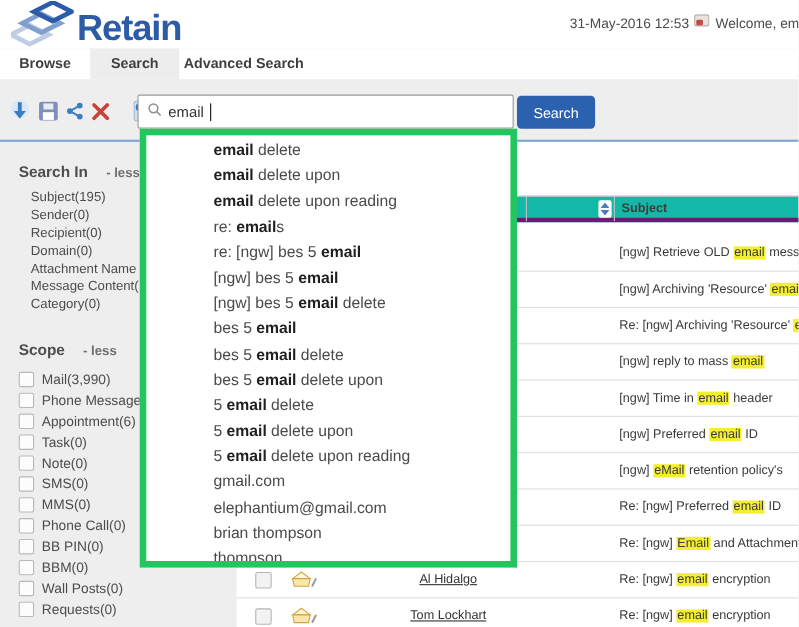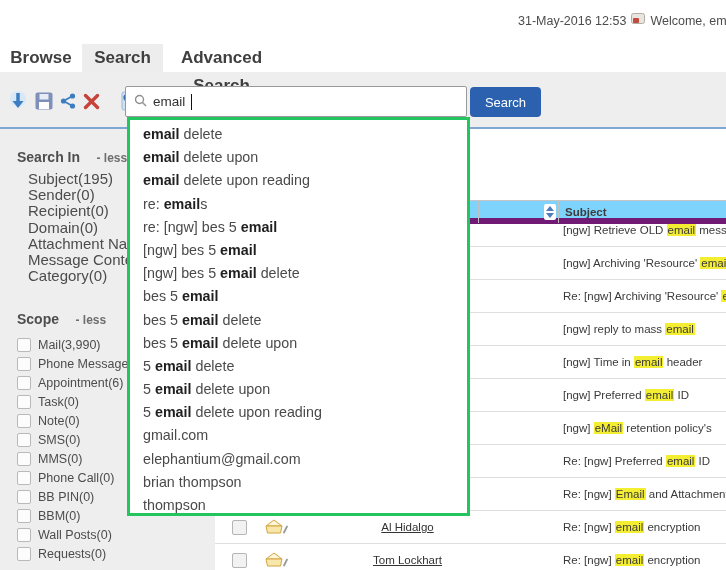--- a/index.html
+++ b/index.html
@@ -7,29 +7,29 @@
        font-family:"Liberation Sans",sans-serif;-webkit-font-smoothing:antialiased;}
   
   .topbar{position:absolute;left:0;top:0;width:726px;height:44px;background:#fff;}
   .logo{position:absolute;left:10px;top:1px;display:flex;align-items:center;cursor:pointer;}
   .logoText{font-size:33px;font-weight:bold;color:#2c5ba8;letter-spacing:-1px;margin-left:3px;}
   .userarea{position:absolute;left:518px;top:13px;display:flex;align-items:center;gap:5px;
             white-space:nowrap;font-size:12.5px;color:#4c4c4c;}
   .welcome{color:#4c4c4c;}
   
   .tabbar{position:absolute;left:0;top:44px;width:726px;height:28px;background:#fff;display:flex;}
-  .tab{height:28px;line-height:28px;text-align:center;font-size:17px;font-weight:bold;color:#3f3f3f;cursor:pointer;}
+  .tab{height:28px;line-height:28px;text-align:center;font-size:13px;font-weight:bold;color:#3f3f3f;cursor:pointer;}
   .tab.t0{width:82px;}.tab.t1{width:81px;}.tab.t2{width:117px;}.tab.t3{width:96px;margin-top:48px;}
   .tab.active{background:#eeedee;}
   
   .blueline{position:absolute;left:0;top:127px;width:726px;height:2px;background:#7da6d2;}
   
   .panel{position:absolute;left:215px;top:129px;width:511px;height:441px;background:#fff;}
-  .thead{position:absolute;left:0;top:71px;width:511px;height:24px;background:#7dd3fc;
-         border-top:1px solid #c6c5c6;border-bottom:6px solid #701a75;box-sizing:border-box;}
+  .thead{position:absolute;left:0;top:49px;width:511px;height:24px;background:#14b8a6;
+         border-top:1px solid #c6c5c6;border-bottom:4px solid #701a75;box-sizing:border-box;}
   .coldiv{position:absolute;top:0;width:1px;height:22px;background:#c2c1c2;}
   .d1{left:263px;}.d2{left:343px;}
   .sort{position:absolute;left:329px;top:3px;width:12px;height:16px;background:#fff;border-radius:2px;cursor:pointer;}
   .sort i{position:absolute;left:2px;width:0;height:0;border-left:4px solid transparent;border-right:4px solid transparent;}
   .sort .up{top:2px;border-bottom:5px solid #4f7cba;}
   .sort .dn{bottom:2px;border-top:5px solid #4f7cba;}
   .subjectHead{position:absolute;left:350px;top:0;line-height:22px;font-size:11.5px;font-weight:bold;color:#3d3d3d;}
   .tbody{position:absolute;left:0;top:85px;width:511px;}
   .trow{position:relative;height:33px;border-bottom:1px solid #dedede;box-sizing:border-box;}
   .cb{position:absolute;left:17px;top:9px;width:13px;height:13px;border:1px solid #b5b5b5;
@@ -40,48 +40,58 @@
   .subj{position:absolute;left:348px;top:0;line-height:32px;font-size:11.5px;color:#3a3a3a;
         white-space:nowrap;cursor:pointer;}
   .subj mark{background:#f4ee32;color:inherit;padding:0 1px;}
   
   .sidebar{position:absolute;left:0;top:148px;width:215px;}
   .secHead{margin:0 0 5px 17px;white-space:nowrap;}
   .secHead.scope{margin-top:26px;}
   .secTitle{font-size:14px;font-weight:bold;color:#4e4e4e;}
   .less{font-size:12px;font-weight:bold;color:#6e6e6e;margin-left:12px;cursor:pointer;}
   .silist{margin-left:28px;}
-  .siItem{font-size:15px;color:#4c4c4c;line-height:16.2px;white-space:nowrap;cursor:pointer;}
+  .siItem{font-size:12px;color:#4c4c4c;line-height:16.2px;white-space:nowrap;cursor:pointer;}
   .scopelist{margin-left:17px;margin-top:7px;}
   .scItem{display:flex;align-items:center;height:19px;gap:7px;text-align:center;}
   .cbx{width:12px;height:12px;border:1px solid #b9b9b9;border-radius:2px;background:#fcfcfc;flex:none;cursor:pointer;}
   .scLabel{font-size:12.5px;color:#4c4c4c;white-space:nowrap;}
   
   .ticons{position:absolute;left:8px;top:89px;display:flex;align-items:center;gap:7px;height:24px;}
   .ticons span{display:inline-flex;cursor:pointer;}
   .searchbox{position:absolute;left:125px;top:86px;width:342px;height:31px;background:#fff;
              border:1px solid #999;border-radius:2px;box-sizing:border-box;display:flex;
              align-items:center;padding-left:8px;gap:6px;cursor:text;}
   .q{font-size:13.5px;color:#333;}
   .caret{width:1px;height:16px;background:#111;}
   .searchbtn{position:absolute;left:470px;top:87px;width:71px;height:30px;background:#2b61ae;
              color:#fff;border:none;border-radius:4px;font-size:13px;font-family:inherit;cursor:pointer;}
   
   .dropdown{position:absolute;left:127px;top:117px;width:343px;height:399px;background:#fff;
-            border:3px solid #22c55e;box-sizing:border-box;z-index:40;padding-top:3px;overflow:hidden;}
+            border:6px solid #22c55e;box-sizing:border-box;z-index:40;padding-top:3px;overflow:hidden;padding-left:48px;}
   .sugg{height:23.2px;line-height:23.2px;padding-left:13px;font-size:14.3px;color:#4a4a4a;
         white-space:nowrap;cursor:pointer;}
   .sugg b{color:#1f1f1f;}
 </style>
 </head>
 <body>
 
 <div id="app">
 
   <div class="topbar">
+    <div class="logo">
+      <span>
+        <svg width="57" height="42" viewBox="0 0 60 44">
+          <path d="M18,0 L36,9 L18,18 L0,9 Z" transform="translate(0,23)" fill="none" stroke="#bfcde4" stroke-width="4.5"></path>
+          <path d="M18,0 L36,9 L18,18 L0,9 Z" transform="translate(11,12)" fill="none" stroke="#7f9fce" stroke-width="4.5"></path>
+          <path d="M18,0 L36,9 L18,18 L0,9 Z" transform="translate(22,1)" fill="none" stroke="#2c5ba8" stroke-width="4.5"></path>
+        </svg>
+      </span>
+      <span class="logoText">Retain</span>
+    </div>
     <div class="userarea">
       <span class="datetime">31-May-2016 12:53</span>
       <span>
         <svg width="14" height="12" viewBox="0 0 14 12">
           <rect x="0.5" y="0.5" width="13" height="10" rx="2" fill="#e8e4de" stroke="#b2aca3"></rect>
           <rect x="2" y="5" width="6" height="5" rx="1" fill="#c34a3e"></rect>
         </svg>
       </span>
       <span class="welcome">Welcome, emailu</span>
     </div>

